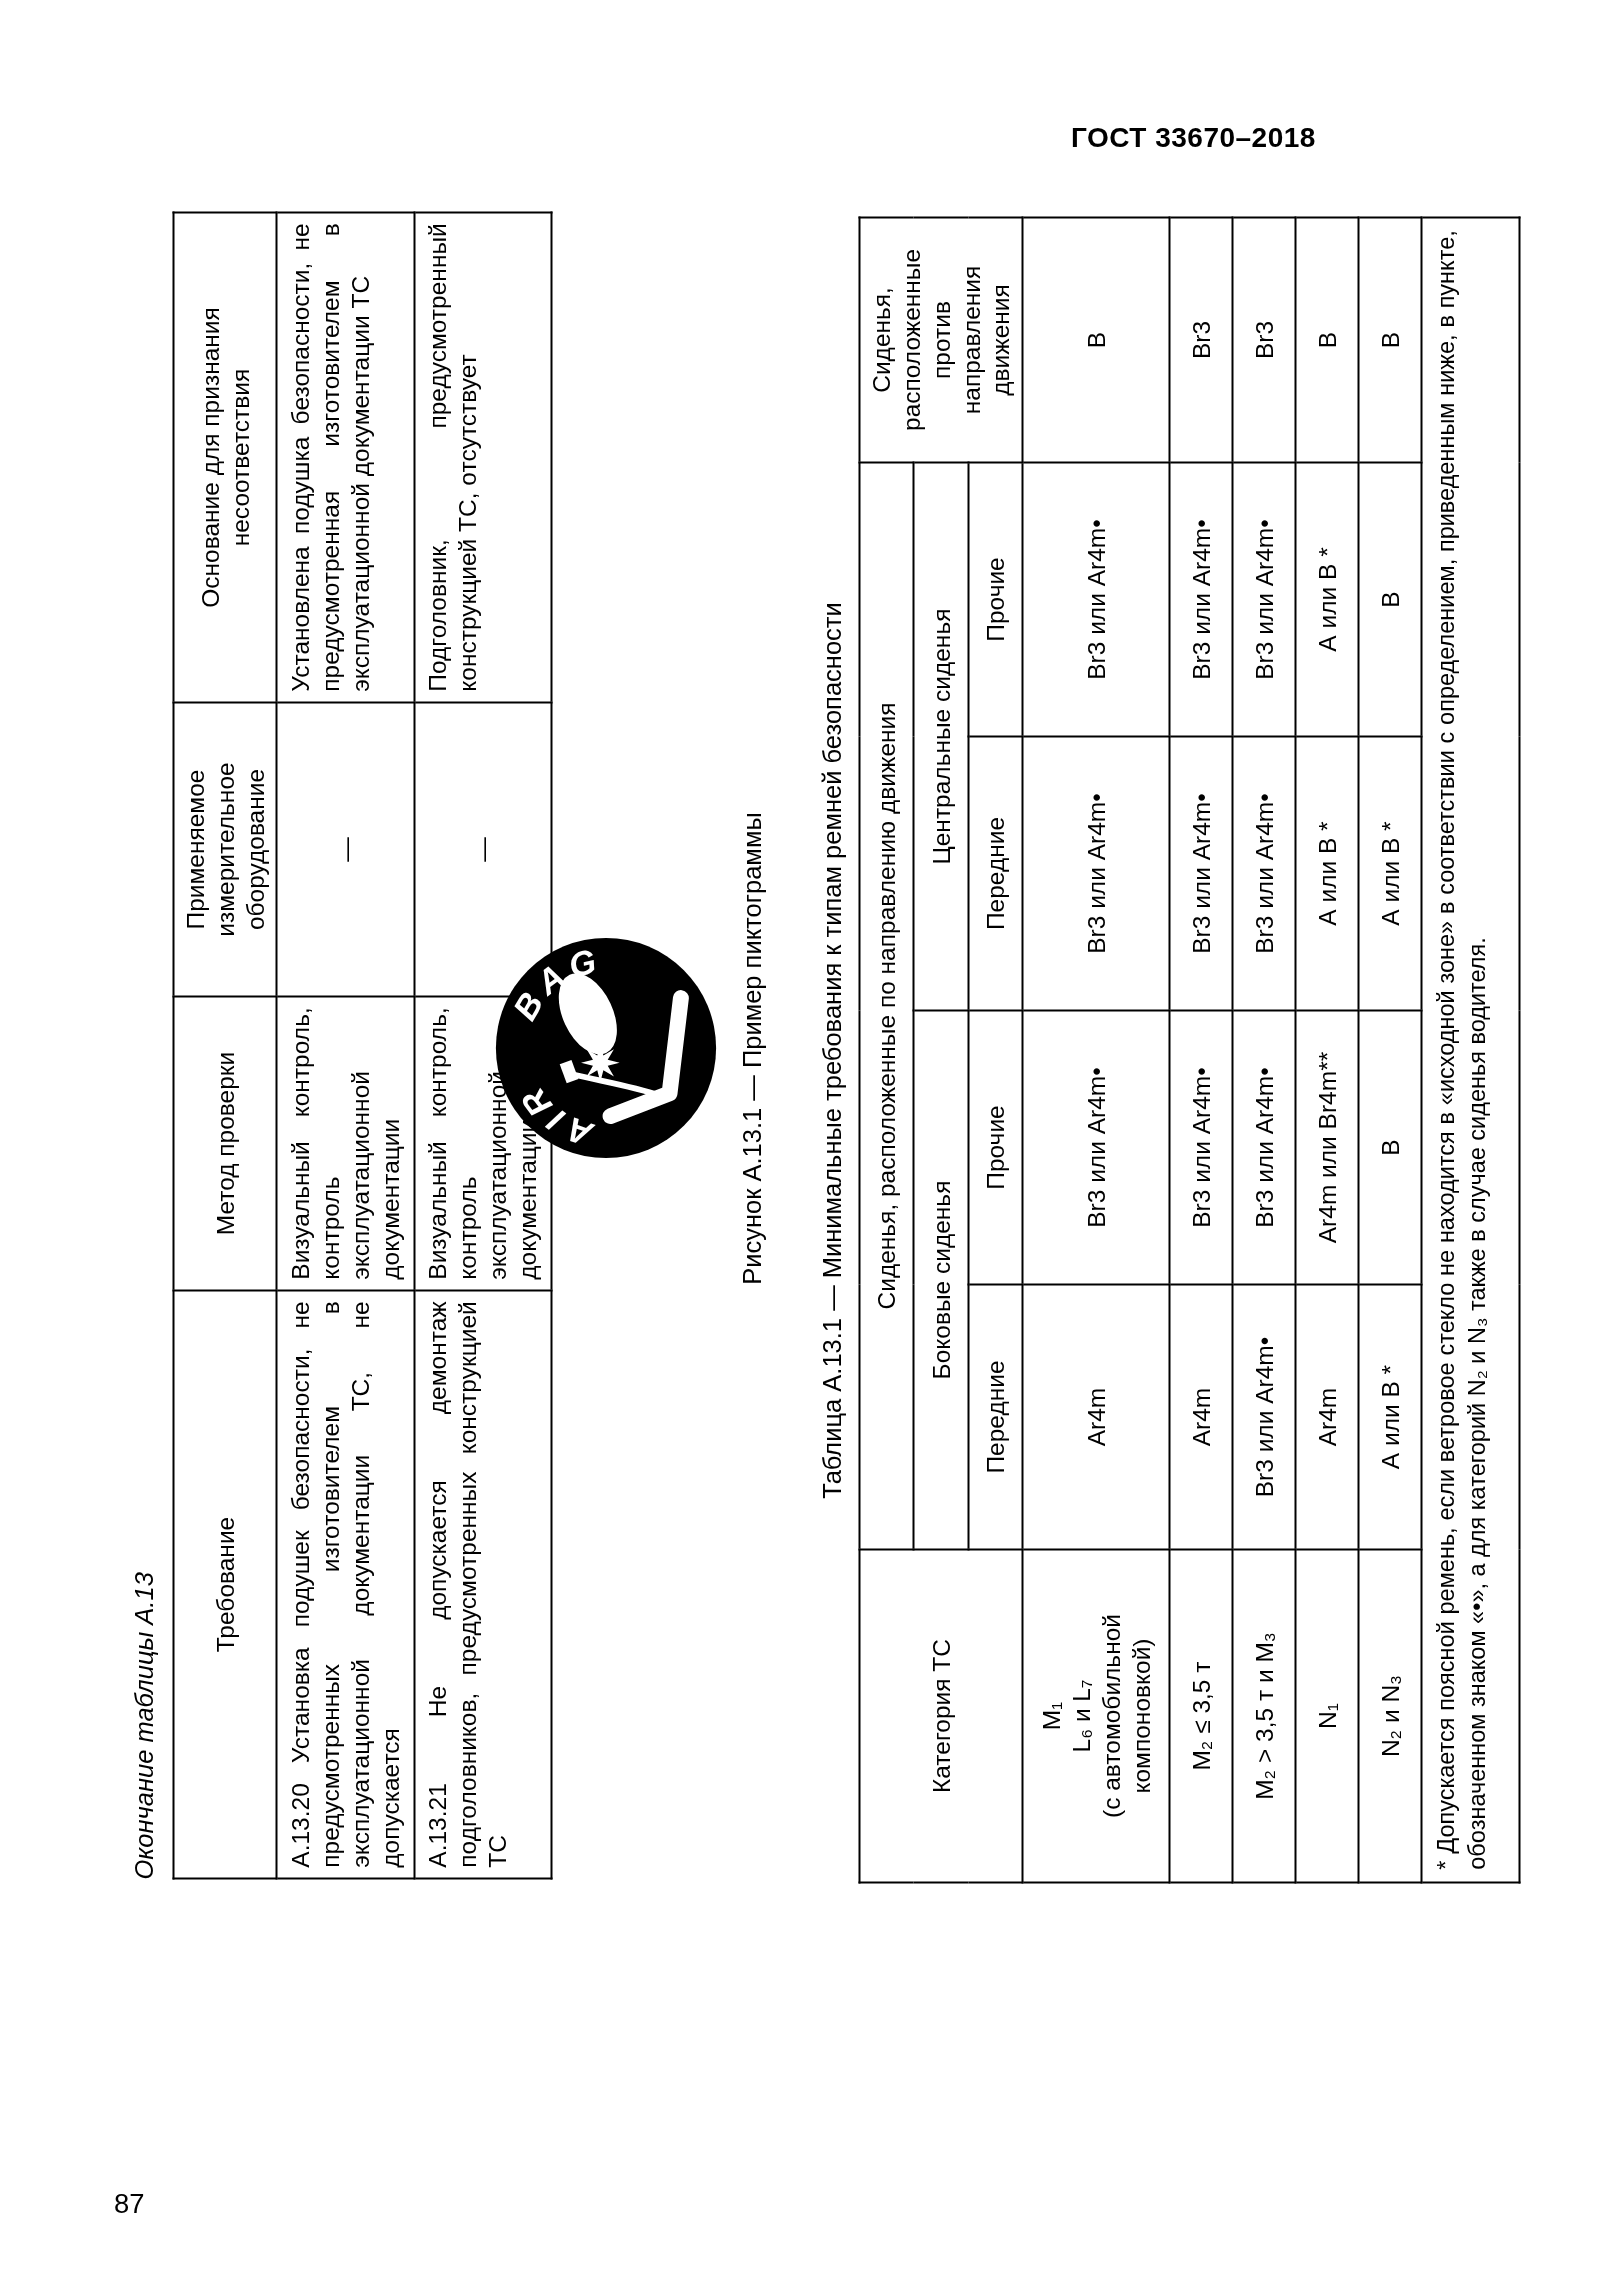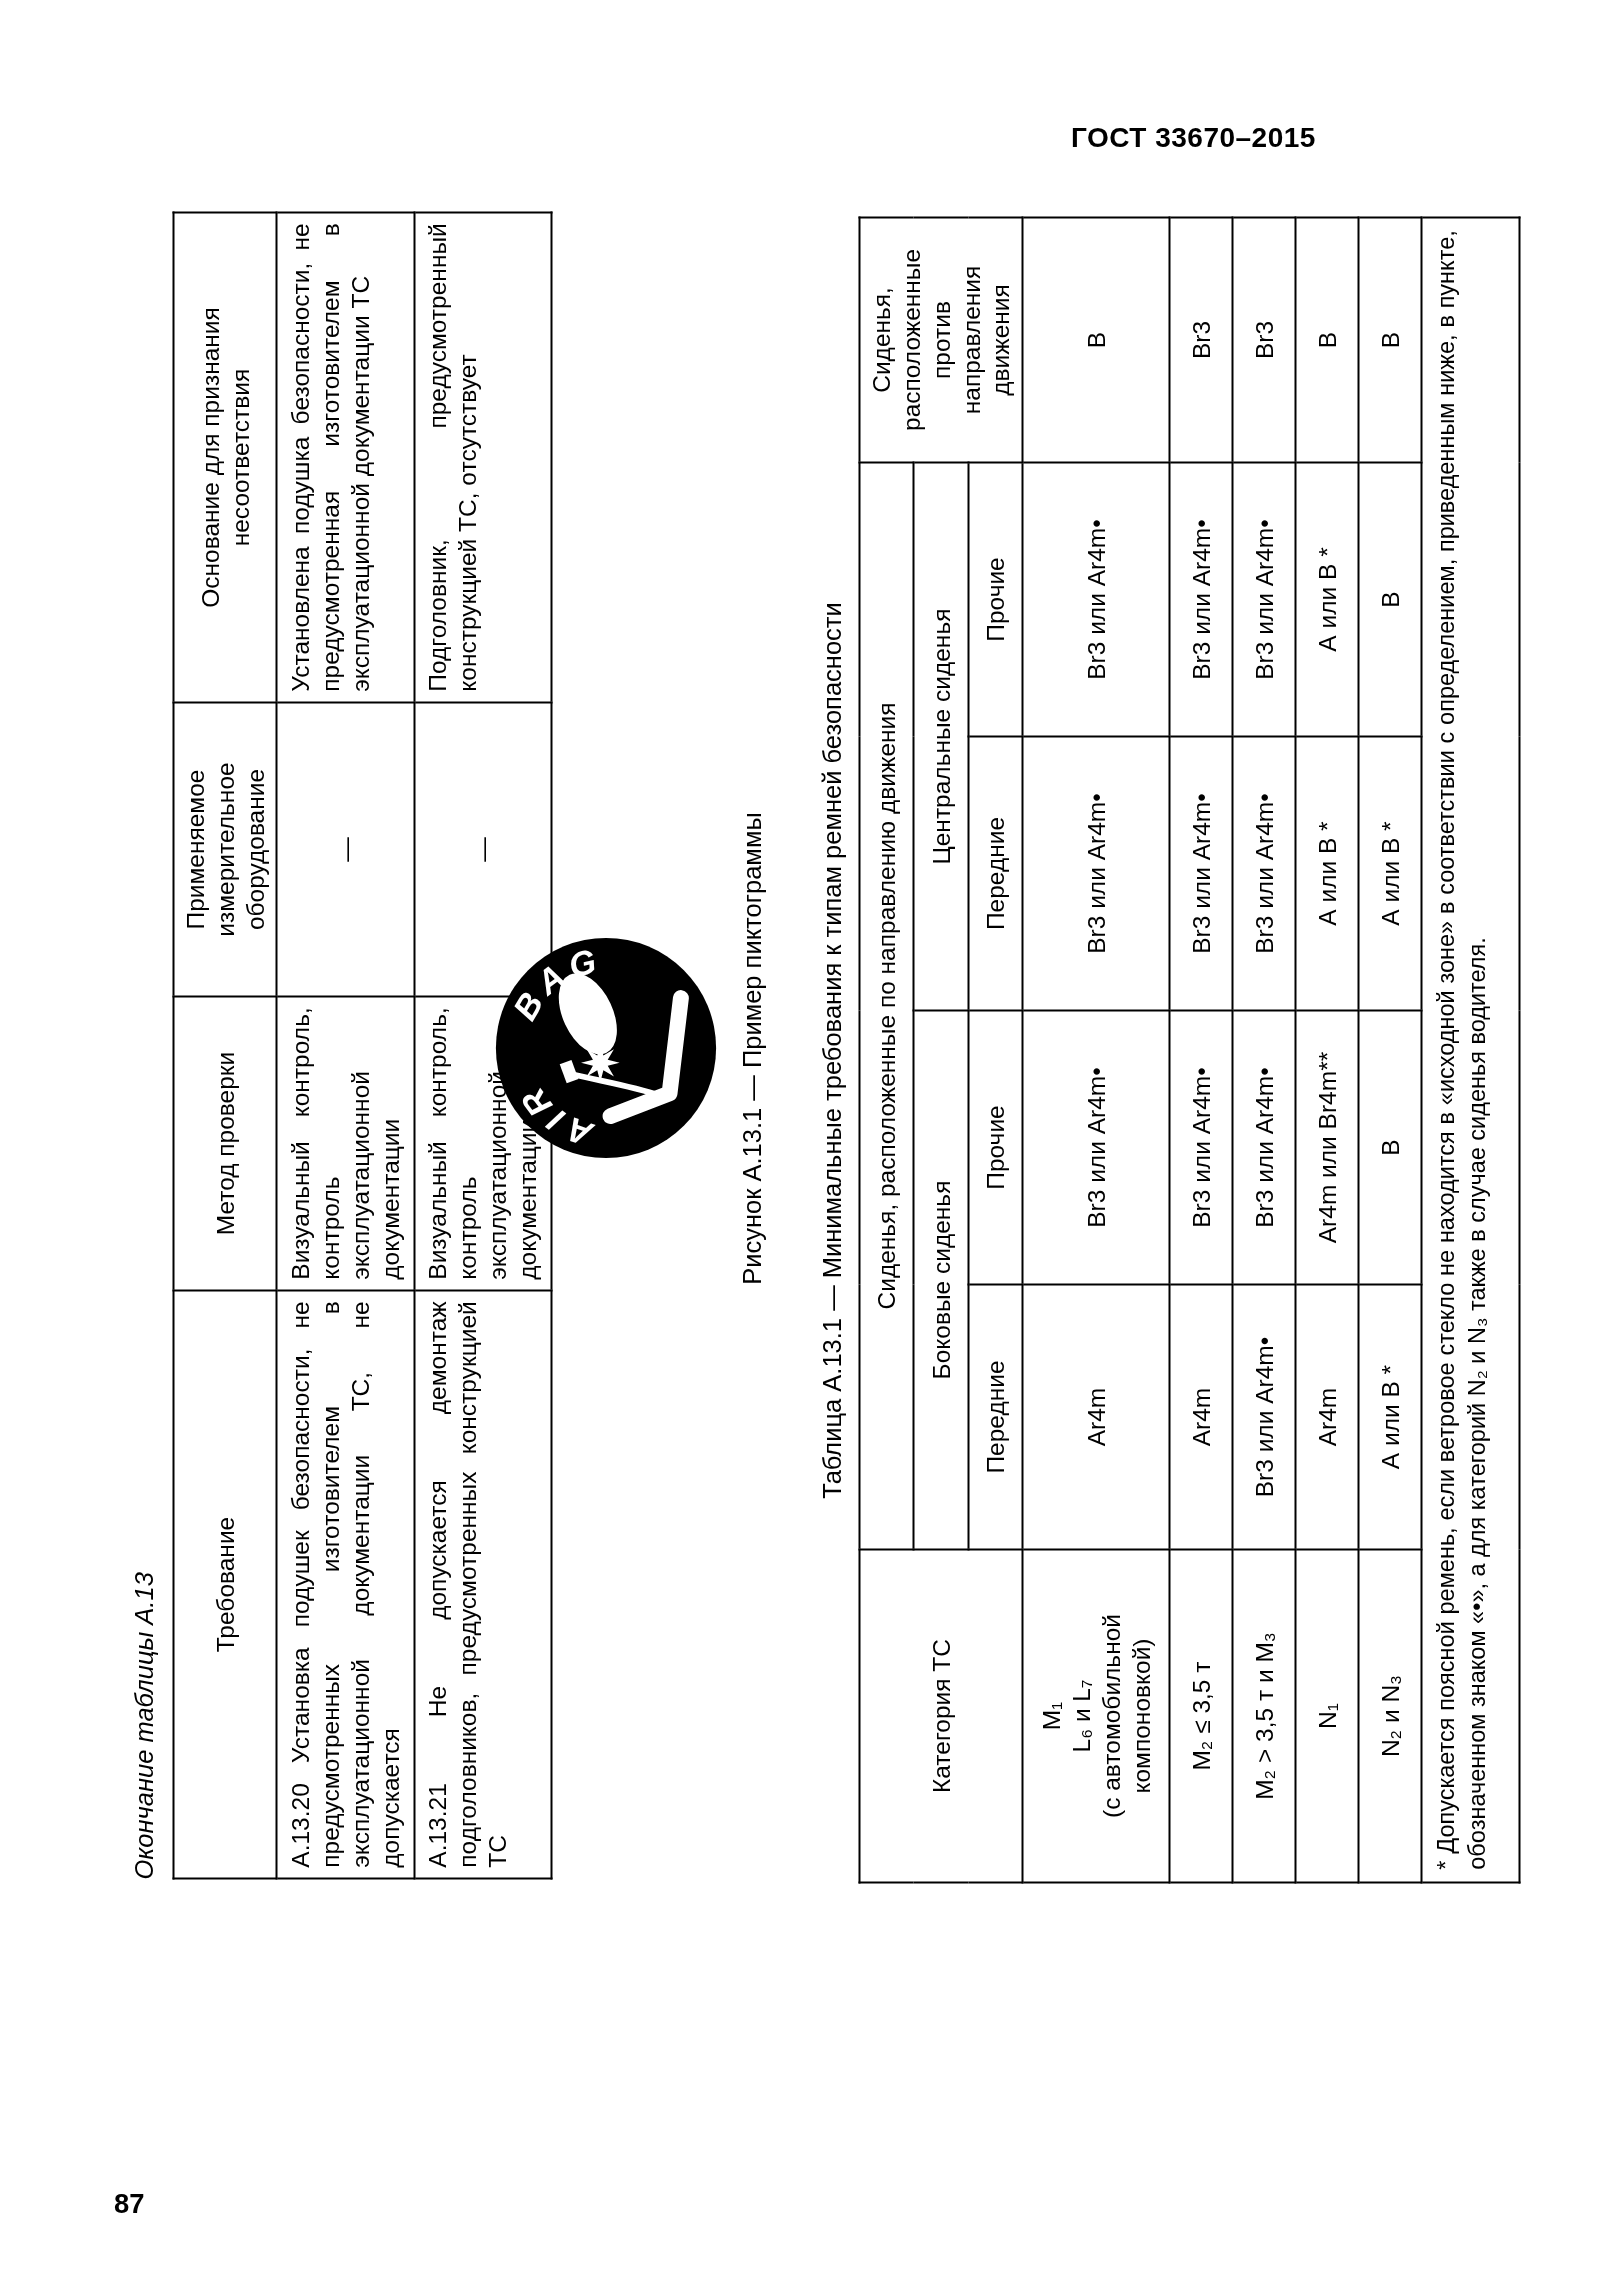--- a/index.html
+++ b/index.html
@@ -13,21 +13,20 @@
     overflow: hidden;
   }
 
   .gost-header {
     position: absolute; left: 1071px; top: 122px;
     font-size: 28px; font-weight: bold; letter-spacing: 0.5px;
   }
   .page-number {
     position: absolute; left: 114px; top: 2188px;
     font-size: 27.4px;
-    font-weight: bold;
   }
 
   
   .rot {
     position: absolute; left: -142px; top: 436px;
     width: 1970px; height: 1431px;
     transform: rotate(-90deg);
   }
 
   .t1-title {
@@ -65,21 +64,21 @@
   .t2 tr.row { height: 63px; }
   .t2 tr.row-fn { height: 98px; }
   .t2 td.fn {
     text-align: justify; vertical-align: top;
     font-size: 23.5px; padding: 7.8px 11.8px; line-height: 1.3;
   }
 </style>
 </head>
 <body>
 
-<div class="gost-header">ГОСТ 33670–2015</div>
+<div class="gost-header">ГОСТ 33670–2018</div>
 
 <div class="rot">
 
   <div class="t1-title">Окончание таблицы А.13</div>
 
   <table class="t1">
     <colgroup>
       <col style="width:588px">
         <col style="width:294px">
         <col style="width:294px">

